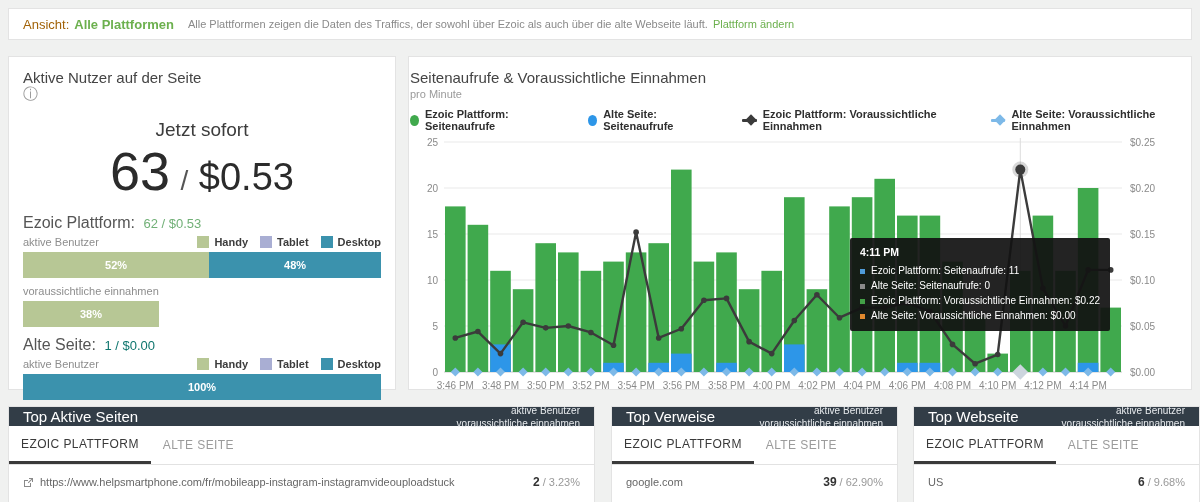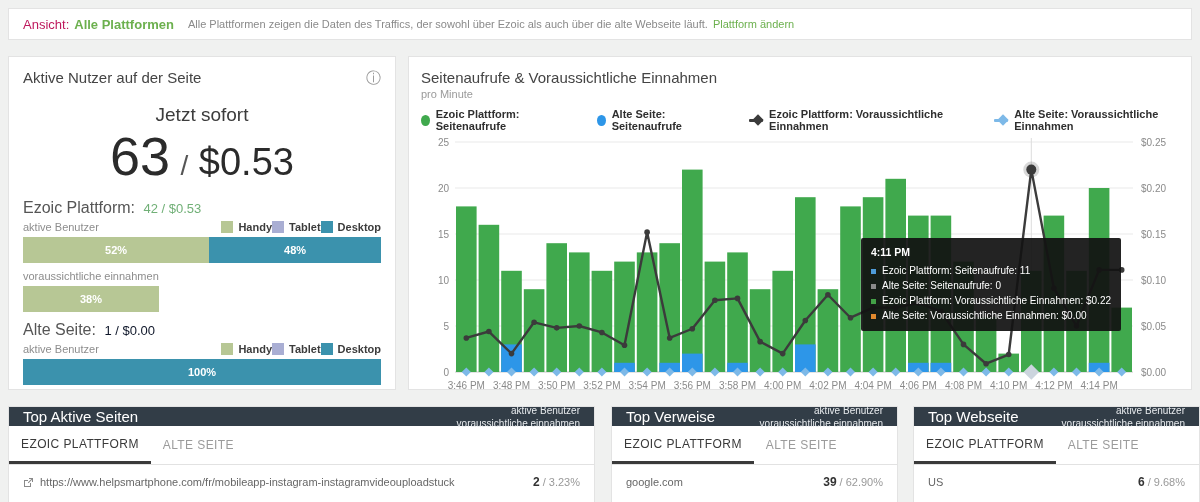--- a/index.html
+++ b/index.html
@@ -1,46 +1,46 @@
 <!DOCTYPE html>
 <html><head>
 <meta charset="utf-8">
 <style>
   html,body{margin:0;padding:0;width:1200px;height:502px;overflow:hidden;
     background:#f0f1f0;font-family:"Liberation Sans",sans-serif;color:#333;}
   .card{position:absolute;background:#fff;border:1px solid #e3e3e3;box-sizing:border-box;}
   
   #viewbar{left:8px;top:8px;width:1184px;height:32px;display:flex;align-items:center;padding:0 14px;}
-  #viewbar .lbl{font-size:13px;color:#be185d;}
+  #viewbar .lbl{font-size:13px;color:#a16207;}
   #viewbar .val{font-size:13px;font-weight:bold;color:#6cb04e;margin-left:5px;}
   #viewbar .desc{font-size:11px;color:#8a8a8a;margin-left:14px;}
   #viewbar .chg{font-size:11px;color:#6cb04e;margin-left:5px;cursor:pointer;}
   
   #card-active{left:8px;top:56px;width:388px;height:334px;padding:12px 14px;}
-  .card-title-row{display:flex;justify-content:space-between;align-items:center;}
+  .card-title-row{display:flex;justify-content:space-between;align-items:flex-start;flex-direction:column;}
   .card-title{font-size:15px;color:#444;}
   .info-icon{font-size:15px;color:#9a9a9a;cursor:pointer;line-height:1;}
   .now-label{text-align:center;font-size:19px;color:#3c3c3c;margin-top:18px;}
   .big-row{text-align:center;margin-top:2px;color:#2b2b2b;}
   .big-count{font-size:54px;line-height:1.05;}
   .big-sep{font-size:28px;color:#555;margin:0 6px;}
   .big-rev{font-size:38px;}
   .plat-row{margin-top:14px;font-size:16px;color:#555;}
   .plat-val-green{font-size:13px;color:#71b077;margin-left:4px;}
-  .plat-val-blue{font-size:13px;color:#0f172a;margin-left:4px;}
+  .plat-val-blue{font-size:13px;color:#0f766e;margin-left:4px;}
   .sub-row{display:flex;justify-content:space-between;align-items:flex-end;margin-top:4px;}
   .sub-label{font-size:11px;color:#8d8d8d;}
-  .dev-legend{display:flex;gap:0;align-items:flex-start;}
+  .dev-legend{display:flex;gap:12px;align-items:flex-start;}
   .dev-item{display:flex;align-items:center;gap:5px;font-size:11px;font-weight:bold;color:#3c3c3c;}
   .dev-chip{width:12px;height:12px;display:inline-block;}
   .split-bar{display:flex;height:26px;margin-top:4px;width:100%;}
   .split-seg{display:flex;align-items:center;justify-content:center;color:#fff;
     font-size:11px;font-weight:bold;height:100%;}
   
-  #card-chart{left:408px;top:56px;width:784px;height:334px;padding:12px 12px 0 12px;}
+  #card-chart{left:408px;top:56px;width:784px;height:334px;padding:12px 12px 0 1px;}
   .chart-sub{font-size:11px;color:#9a9a9a;margin-top:2px;}
   .chart-legend{display:flex;justify-content:center;align-items:center;gap:36px;margin-top:8px;}
   .leg-item{display:flex;align-items:center;gap:6px;font-size:11px;font-weight:bold;color:#2f2f2f;cursor:pointer;}
   .leg-dot{width:11px;height:11px;border-radius:50%;display:inline-block;}
   .leg-line{width:18px;height:3px;display:inline-block;position:relative;border-radius:1px;}
   .leg-line::after{content:"";position:absolute;left:5px;top:-2.5px;width:8px;height:8px;
     transform:rotate(45deg);background:inherit;}
   #chart-wrap{position:relative;margin-top:2px;}
   .ax{fill:#8a8a8a;font-size:10px;font-family:"Liberation Sans",sans-serif;}
   #chart-tooltip{position:absolute;left:440px;top:104px;background:rgba(18,18,18,.93);
@@ -83,21 +83,21 @@
   </div>
   <div class="now-label">Jetzt sofort</div>
   <div class="big-row">
     <span class="big-count">63</span>
     <span class="big-sep">/</span>
     <span class="big-rev">$0.53</span>
   </div>
 
   <div class="plat-row">
     <span>Ezoic Plattform:</span>
-    <span class="plat-val-green">42 / $0.53</span>
+    <span class="plat-val-green">62 / $0.53</span>
   </div>
   <div class="sub-row">
     <span class="sub-label">aktive Benutzer</span>
     <span class="dev-legend">
       <span class="dev-item">
           <span class="dev-chip" style="background: rgb(183, 199, 149);"></span>
           <span>Handy</span>
         </span>
       <span class="dev-item">
           <span class="dev-chip" style="background: rgb(169, 174, 211);"></span>

